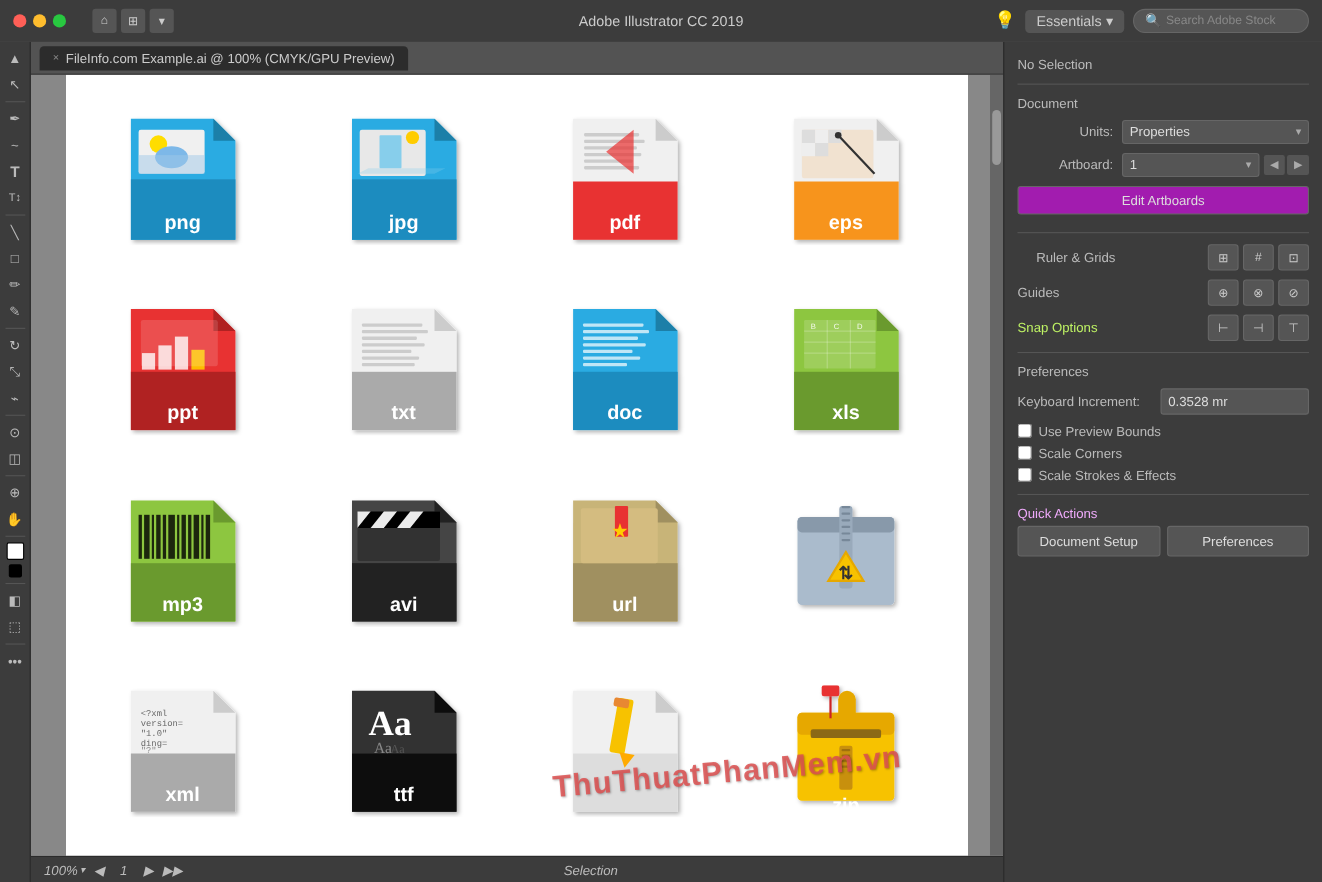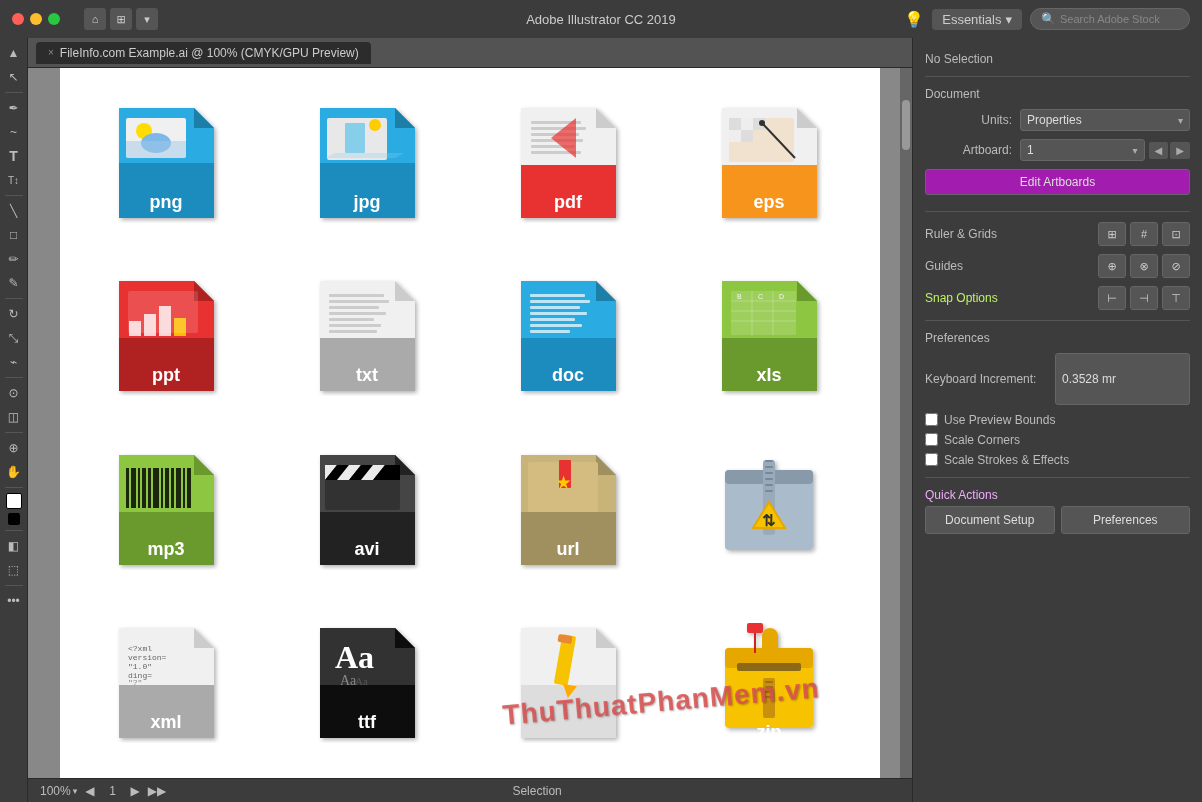--- a/index.html
+++ b/index.html
@@ -30,21 +30,21 @@
 
     
     .canvas-area { flex: 1; display: flex; flex-direction: column; overflow: hidden; }
     .tab-bar { height: 30px; background: #535353; display: flex; align-items: center; padding: 0 8px; border-bottom: 1px solid #2a2a2a; flex-shrink: 0; }
     .tab { background: #2c2c2c; border-radius: 4px 4px 0 0; padding: 4px 12px; color: #ccc; font-size: 12px; display: flex; align-items: center; gap: 6px; }
     .tab-close { color: #888; font-size: 10px; cursor: pointer; }
     .canvas-scroll { flex: 1; background: #888; overflow: hidden; position: relative; }
     .canvas-inner { width: 100%; height: 100%; background: #888; display: flex; align-items: center; justify-content: center; position: relative; }
 
     
-    .bottom-bar { height: 24px; background: #3c3c3c; display: flex; align-items: center; padding: 0 12px; gap: 8px; border-top: 1px solid #2a2a2a; flex-shrink: 0; color: #bbb; font-size: 12px; }
+    .bottom-bar { height: 24px; background: #3c3c3c; display: flex; align-items: center; padding: 0 12px; gap: 8px; border-top: 1px solid #2a2a2a; flex-shrink: 0; color: #bbb; font-size: 12px; font-style: italic; }
     .bottom-bar-center { flex: 1; text-align: center; }
     .zoom-selector { display: flex; align-items: center; gap: 2px; }
 
     
     .right-panel { width: 290px; background: #3c3c3c; border-left: 1px solid #2a2a2a; display: flex; flex-direction: column; flex-shrink: 0; }
     .panel-tabs { display: flex; border-bottom: 1px solid #2a2a2a; height: 36px; }
     .panel-tab { padding: 0 16px; display: flex; align-items: center; font-size: 13px; color: #bbb; cursor: pointer; border-bottom: 2px solid transparent; }
     .panel-tab.active { color: #fff; border-bottom-color: #fff; }
     .panel-content { padding: 10px 12px; flex: 1; overflow-y: auto; }
 
@@ -61,21 +61,21 @@
 
     .icon-btn-group { display: flex; gap: 4px; }
     .icon-btn { width: 28px; height: 24px; background: #555; border: 1px solid #666; border-radius: 3px; display: flex; align-items: center; justify-content: center; cursor: pointer; color: #ccc; font-size: 11px; }
 
     .checkbox-row { display: flex; gap: 6px; margin-bottom: 6px; }
     .checkbox-row input[type=checkbox] { width: 13px; height: 13px; accent-color: #666; }
     .checkbox-label { color: #bbb; font-size: 12px; }
 
     .kb-increment { display: flex; align-items: center; margin-bottom: 8px; }
     .kb-label { color: #bbb; font-size: 12px; width: 130px; flex-shrink: 0; }
-    .kb-value { color: #ddd; font-size: 12px; background: #555; border: 1px solid #666; border-radius: 3px; padding: 18px 6px; flex: 1; }
+    .kb-value { color: #ddd; font-size: 12px; background: #555; border: 1px solid #666; border-radius: 3px; padding: 4px 6px; flex: 1; }
 
     .quick-actions-title { color: #f0abfc; font-size: 12px; margin-bottom: 4px; margin-top: 4px; }
     .quick-actions-row { display: flex; gap: 6px; }
     .qa-btn { flex: 1; background: #555; border: 1px solid #666; color: #ddd; font-size: 12px; padding: 6px 2px; border-radius: 3px; text-align: center; cursor: pointer; }
 
     
     .watermark { position: absolute; bottom: 60px; right: 60px; color: rgba(220,80,80,0.85); font-size: 28px; font-weight: bold; letter-spacing: 1px; pointer-events: none; text-shadow: 1px 1px 2px rgba(0,0,0,0.3); transform: rotate(-5deg); z-index: 10; }
 
     
     .icons-grid { display: grid; grid-template-columns: repeat(4, 1fr); grid-template-rows: repeat(4, 1fr); width: 100%; height: 100%; }
@@ -590,21 +590,21 @@
           <button class="artboard-nav-btn">▶</button>
         </div>
       </div>
 
       <button class="edit-artboards-btn">Edit Artboards</button>
 
       <div class="section-divider"></div>
 
       
       <div class="prop-row">
-        <span style="color:#bbb;font-size:12px;flex:1;">Ruler &amp; Grids</span>
+        <span style="color:#bbb;font-size:12px;flex:1;margin-left:17px;">Ruler &amp; Grids</span>
         <div class="icon-btn-group">
           <div class="icon-btn">⊞</div>
           <div class="icon-btn">#</div>
           <div class="icon-btn">⊡</div>
         </div>
       </div>
 
       
       <div class="prop-row">
         <span style="color:#bbb;font-size:12px;flex:1;">Guides</span>

